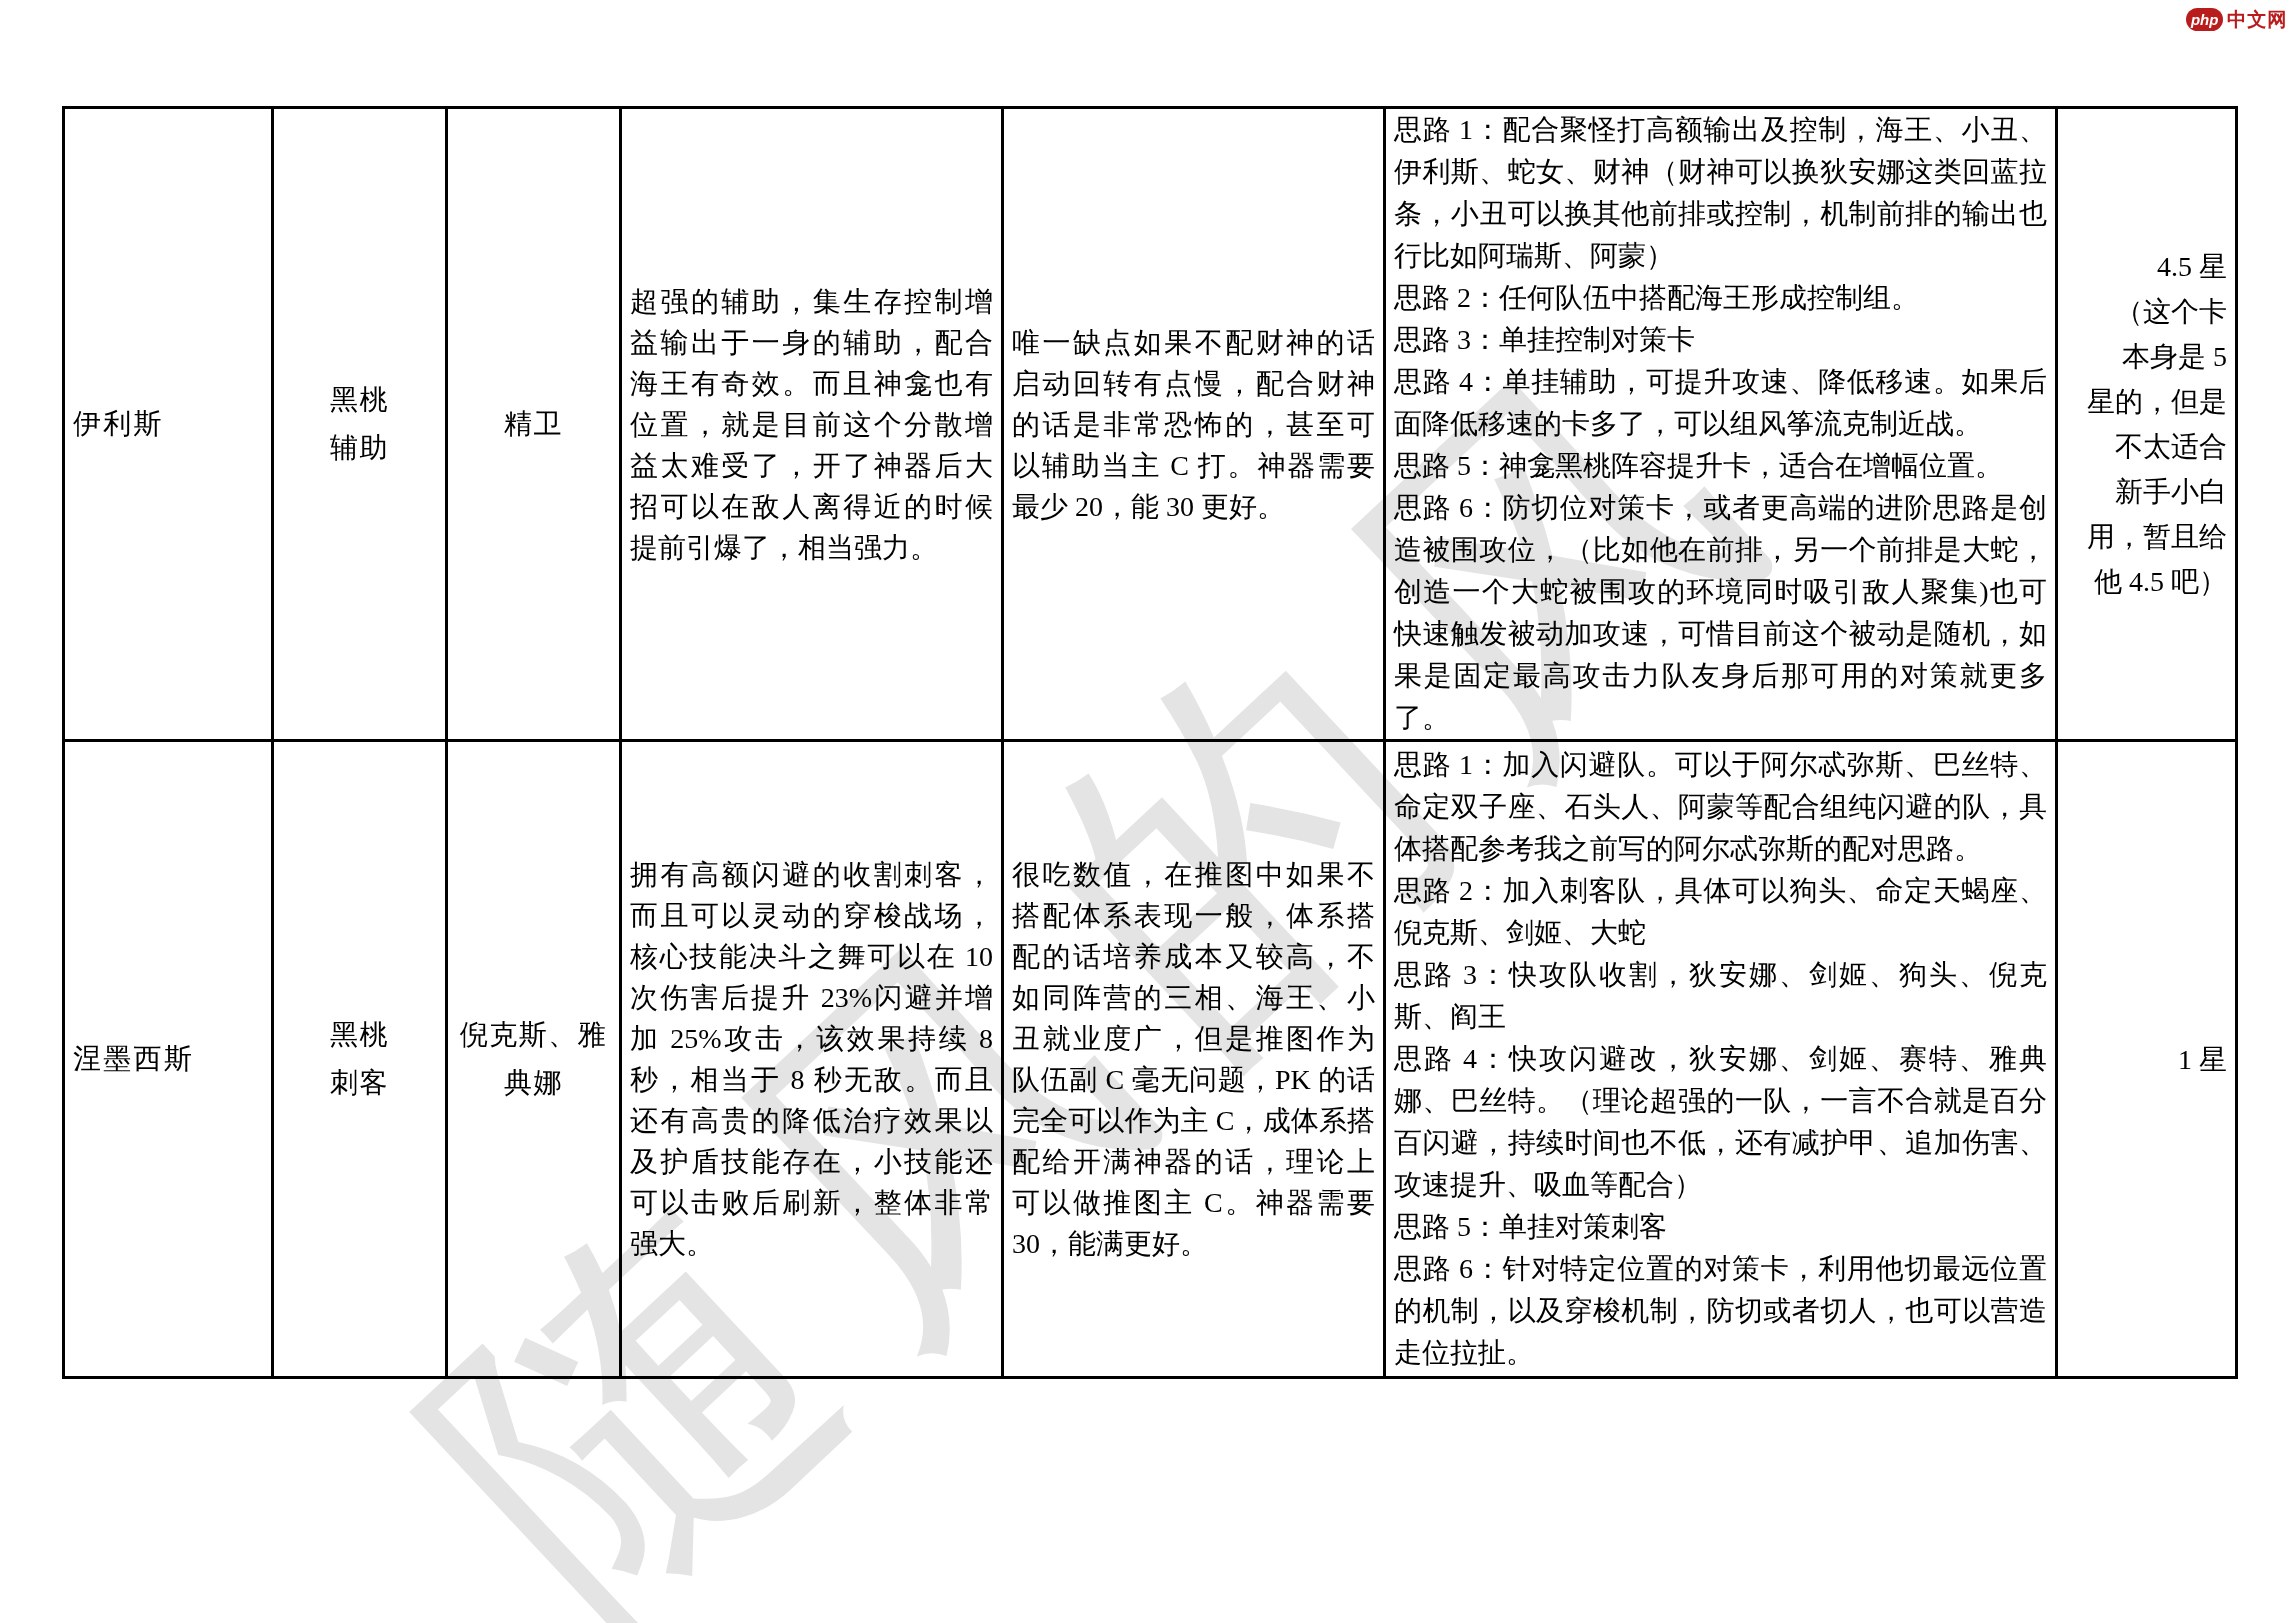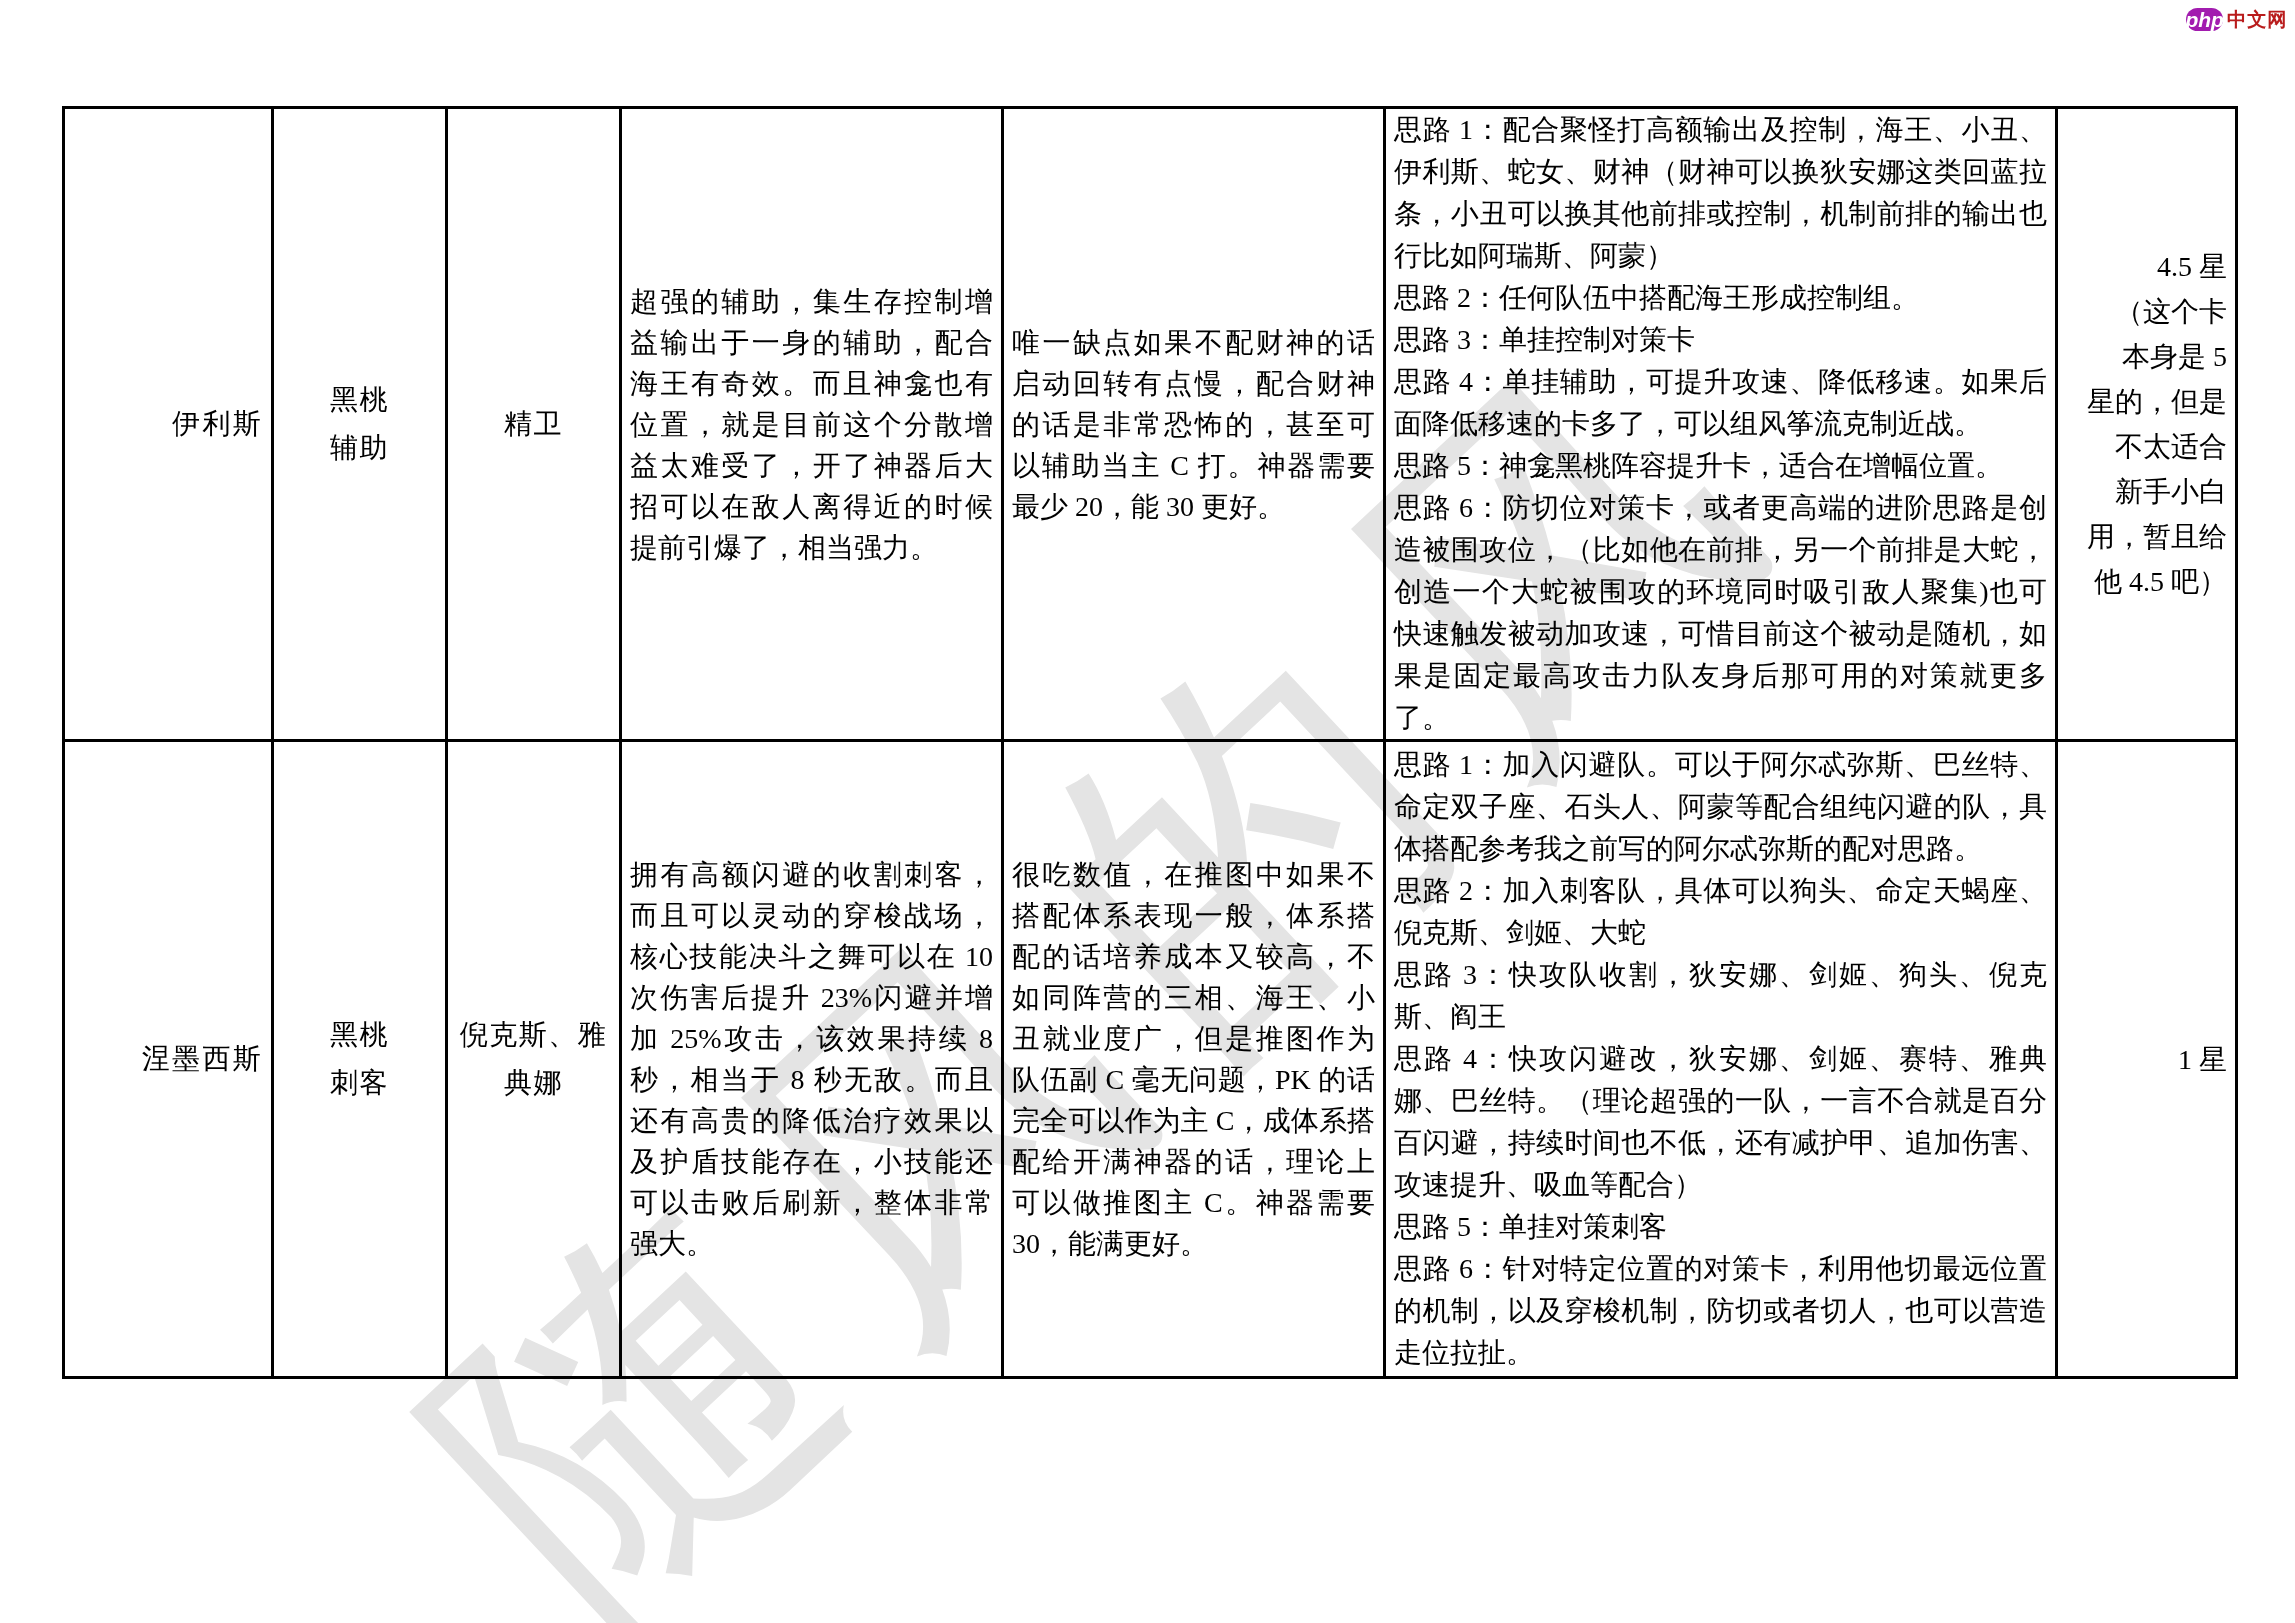--- a/index.html
+++ b/index.html
@@ -25,25 +25,25 @@
     user-select:none;
   }
   .logo {
     position:absolute;
     top:6.2px; right:7.7px;
     display:flex; align-items:center; gap:3.9px;
     z-index:3;
     font-family:"Liberation Sans","DejaVu Sans",sans-serif;
   }
   .logo-badge {
-    background:#a21caf; color:#ffffff;
+    background:#b91c1c; color:#ffffff;
     width:37px; height:22.4px;
     border-radius:11.6px;
     display:flex; align-items:center; justify-content:center;
-    font-size:21px; font-weight:bold; font-style:italic;
+    font-size:15px; font-weight:bold; font-style:italic;
   }
   .logo-text {
     color:#b91c1c;
     font-size:19.3px;
     font-weight:bold;
     letter-spacing:0.8px;
   }
   table.guide {
     position:absolute;
     left:62px; top:106px;
@@ -57,21 +57,21 @@
     border:3.1px solid #000000;
     vertical-align:middle;
     font-size:28px;
     padding:0 8px;
     background:transparent;
     overflow:hidden;
   }
   tr.r1 { height:632px; }
   tr.r2 { height:637px; }
   .pre { white-space:pre-line; }
-  .c-name { text-align:right; font-size:29px; letter-spacing:2.3px; }
+  .c-name { text-align:left; font-size:29px; letter-spacing:2.3px; }
   .c-mid  { text-align:center; font-size:29px; line-height:48px; letter-spacing:1.5px; }
   .c-par  { text-align:justify; line-height:41px; padding:0 12.4px; }
   .c-thoughts {
     vertical-align:top;
     text-align:justify;
     line-height:42px;
     padding:6.2px 12.4px 0 12.4px;
   }
   .c-rating { text-align:right; line-height:45px; font-size:28px; padding:0 4.6px; }
 </style>

